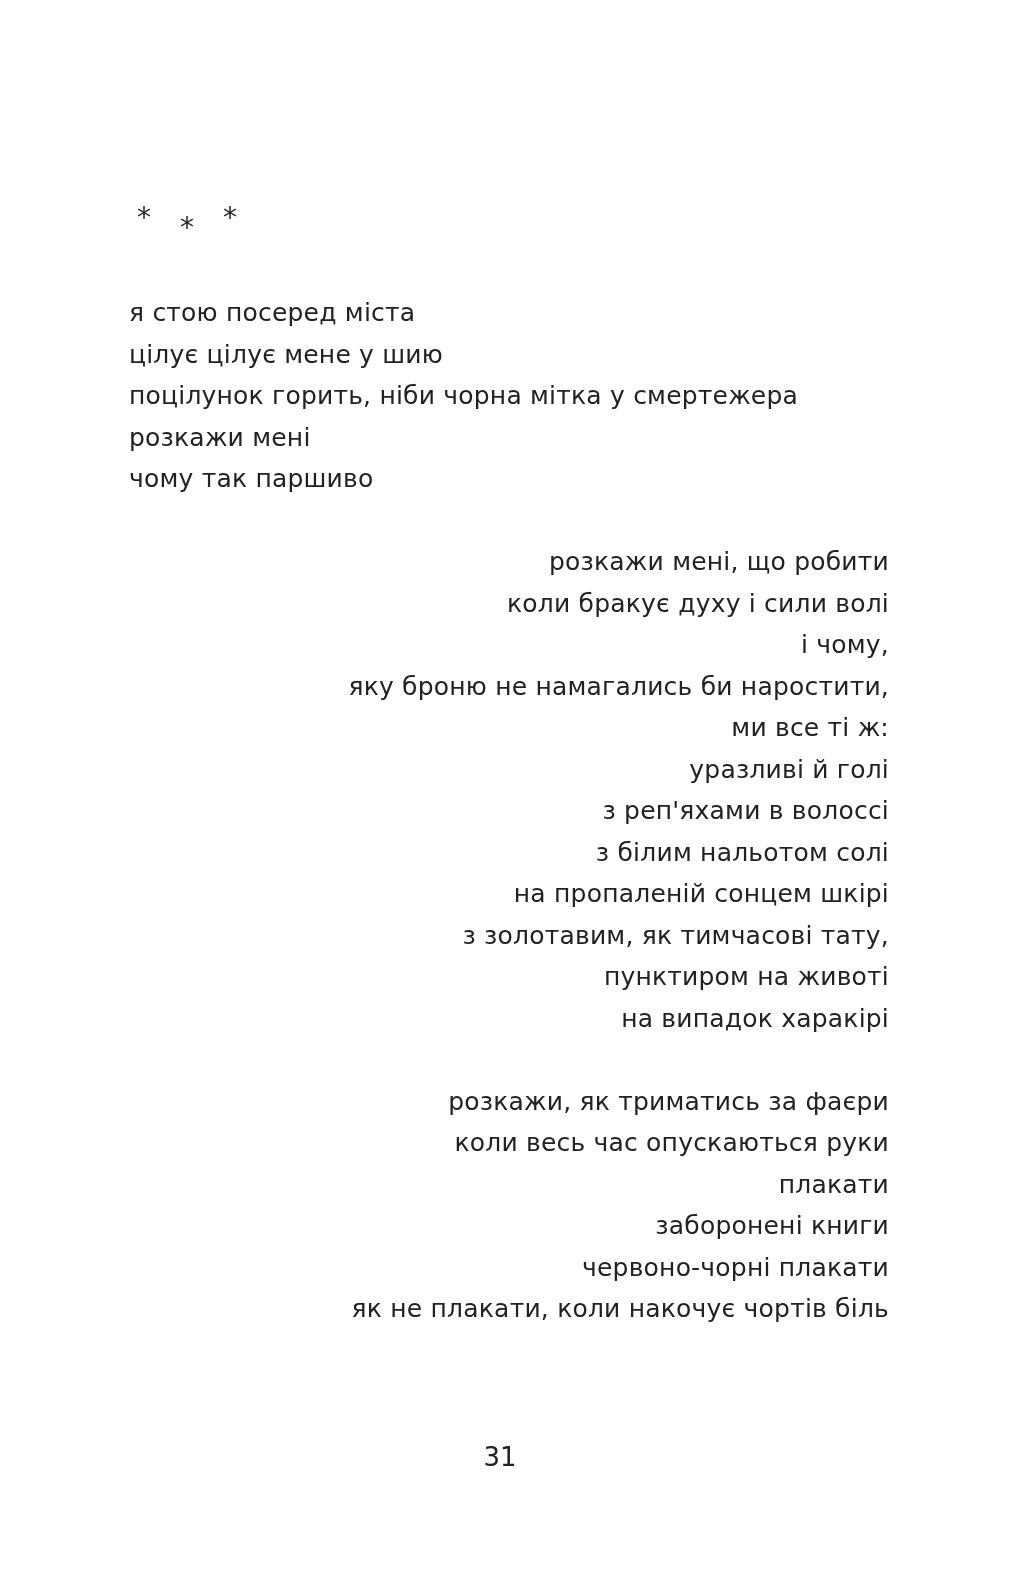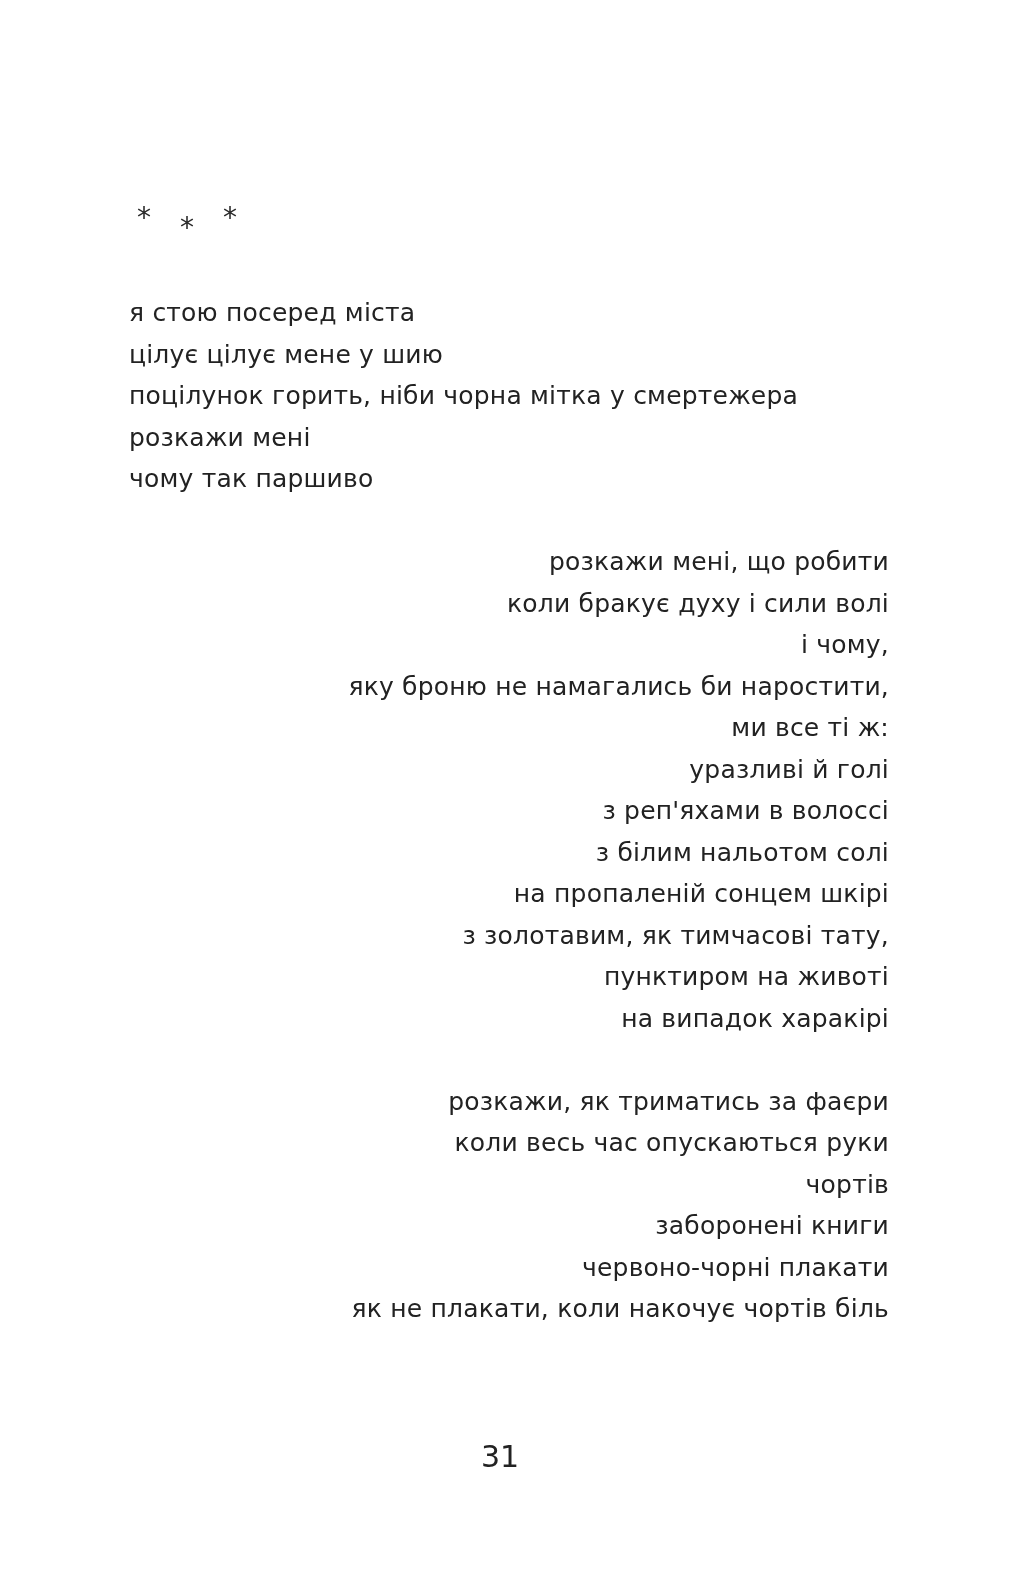--- a/index.html
+++ b/index.html
@@ -61,21 +61,21 @@
       white-space: nowrap;
       letter-spacing: 0.2px;
       color: #222222;
     }
     .page-number {
       position: absolute;
       left: 0;
       width: 1000px;
       top: 1437px;
       text-align: center;
-      font-size: 30px;
+      font-size: 26px;
       line-height: 40px;
       color: #222222;
       font-family: "DejaVu Sans", sans-serif;
     }
   </style>
 </head>
 <body>
 
 <div class="page">
 
@@ -106,21 +106,21 @@
       <span class="line">з білим нальотом солі</span>
       <span class="line">на пропаленій сонцем шкірі</span>
       <span class="line">з золотавим, як тимчасові тату,</span>
       <span class="line">пунктиром на животі</span>
       <span class="line">на випадок харакірі</span>
     </p>
 
     <p class="stanza">
       <span class="line">розкажи, як триматись за фаєри</span>
       <span class="line">коли весь час опускаються руки</span>
-      <span class="line">чортів</span>
+      <span class="line">плакати</span>
       <span class="line">заборонені книги</span>
       <span class="line">червоно-чорні плакати</span>
       <span class="line">як не плакати, коли накочує чортів біль</span>
     </p>
 
   </div>
 
   <div class="page-number">31</div>
 
 </div>

